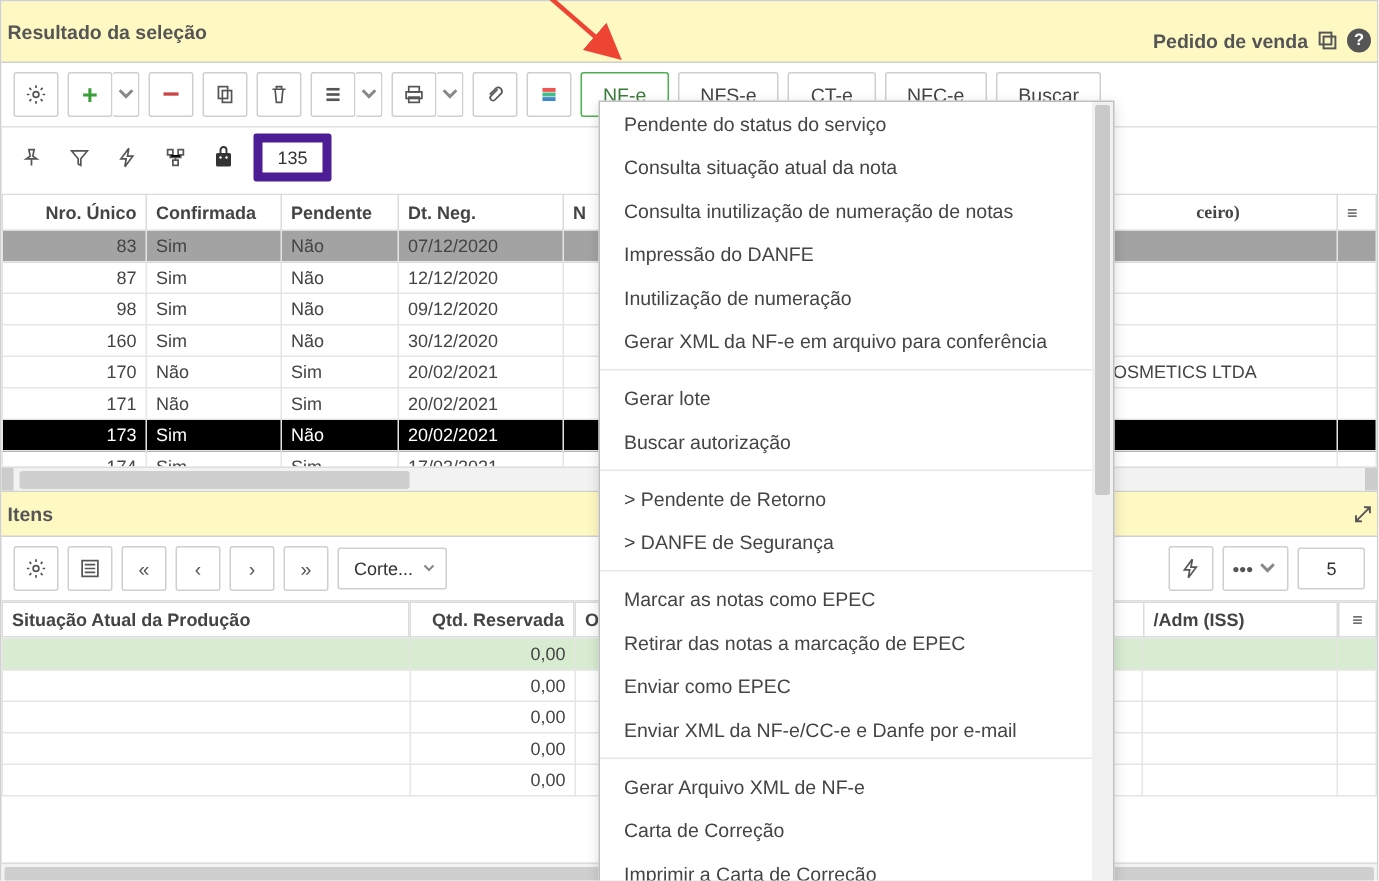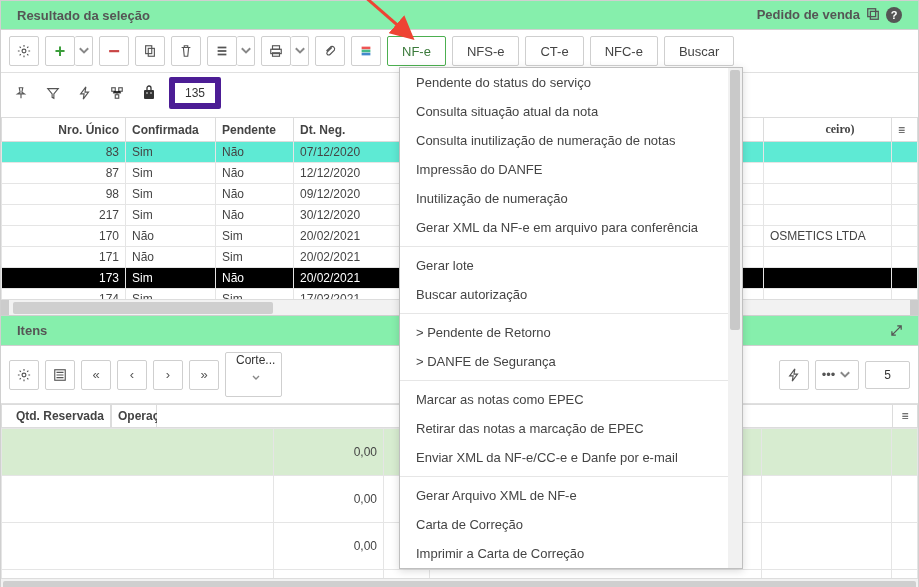--- a/index.html
+++ b/index.html
@@ -1,52 +1,52 @@
 <!DOCTYPE html>
 <html><head>
 <meta charset="utf-8">
 <style>
 * { box-sizing: border-box; margin: 0; padding: 0; }
 body { font-family: Arial, sans-serif; font-size: 12px; background: #fff; color: #333; width: 919px; height: 587px; overflow: hidden; position: relative; }
 .panel { border: 1px solid #d0d0d0; }
-.panel-header { background: #86efac; padding: 6px 16px; font-weight: bold; color: #555; font-size: 13px; display: flex; align-items: center; justify-content: space-between; border-bottom: 1px solid #d0d0d0; }
-.panel-header-right { display: flex; gap: 6px; font-size: 13px; }
+.panel-header { background: #fef9c3; padding: 6px 4px; font-weight: bold; color: #555; font-size: 13px; display: flex; align-items: center; justify-content: space-between; border-bottom: 1px solid #d0d0d0; }
+.panel-header-right { display: flex; align-items: center; gap: 6px; font-size: 13px; margin-top: 12px; }
 .icon-btn { display: inline-flex; align-items: center; justify-content: center; width: 14px; height: 14px; cursor: pointer; color: #555; }
 .help-circle { width: 16px; height: 16px; border-radius: 50%; background: #555; color: #fff; font-size: 11px; font-weight: bold; display: inline-flex; align-items: center; justify-content: center; }
 .toolbar { padding: 6px 8px; display: flex; align-items: center; gap: 6px; border-bottom: 1px solid #e0e0e0; background: #fff; }
 .tb-btn { border: 1px solid #cfcfcf; background: #fff; min-width: 30px; height: 30px; display: inline-flex; align-items: center; justify-content: center; border-radius: 2px; cursor: pointer; color: #555; font-size: 13px; padding: 0 6px; }
 .tb-btn.chev { min-width: 18px; border-left: none; padding: 0; }
 .tb-group { display: inline-flex; }
 .tb-group .tb-btn:not(:first-child){ border-left:none;}
 .tb-btn.text { padding: 0 14px; font-size: 13px; color: #444; }
 .tb-btn.active { border-color: #4caf50; color: #3b7a3b; }
 .tb-btn svg { width: 14px; height: 14px; }
 .plus-g { color: #3b9e3b; font-size: 18px; font-weight: bold; }
 .minus-r { color: #c94545; font-size: 20px; font-weight: bold; line-height: 10px; }
 .toolbar2 { padding: 4px 8px 8px 8px; display: flex; align-items: center; gap: 8px; }
 .tb-mini { width: 24px; height: 24px; display: inline-flex; align-items: center; justify-content: center; color:#555; cursor:pointer;}
 .pagebox { border: 6px solid #4c1d95; border-radius: 2px; padding: 3px 10px; background: #fff; }
 .grid { width: 100%; border-collapse: collapse; }
 .grid th { background: #fff; border: 1px solid #dcdcdc; padding: 4px 6px; text-align: left; font-weight: bold; color: #444; font-size: 12px; }
 .grid th.right { text-align: right; }
 .grid td { border: 1px solid #e5e5e5; padding: 3px 6px; font-size: 12px; color: #444; }
 .grid td.right { text-align: right; }
-.grid tr.rg td { background: #5eead4; }
+.grid tr.rg td { background: #a3a3a3; }
 .grid tr.sel td { background: #000000; color: #fff; }
 .grid-wrap { height: 182px; overflow: hidden; position: relative; }
 .hamburger-th { width: 26px; text-align: center; }
 .hscroll { height: 16px; background: #f2f2f2; border-top: 1px solid #ddd; position: relative; }
 .hscroll::before { content:""; position:absolute; left:0; top:0; width:8px; height:100%; background:#ccc; }
 .hscroll::after { content:""; position:absolute; right:0; top:0; width:8px; height:100%; background:#ccc; }
 .hscroll .thumb { position:absolute; left:12px; top:2px; height:12px; width:260px; background:#cfcfcf; border-radius:2px;}
 .sub-toolbar { padding: 6px 8px; display:flex; align-items:center; gap:6px; border-bottom:1px solid #e0e0e0; justify-content: space-between;}
 .sub-left, .sub-right { display:flex; align-items:center; gap:6px;}
-.combo { border:1px solid #cfcfcf; height:45px; display:inline-flex; align-items:center; padding:0 6px 0 10px; border-radius:2px; gap:6px; cursor:pointer;flex-direction:column;}
+.combo { border:1px solid #cfcfcf; height:28px; display:inline-flex; align-items:center; padding:0 6px 0 10px; border-radius:2px; gap:6px; cursor:pointer;}
 .num-box { border:1px solid #cfcfcf; height:28px; display:inline-flex; align-items:center; padding:0 18px; border-radius:2px;}
-.grid2 td { border:1px solid #e5e5e5; padding:16px 6px; font-size:12px; text-align:right; color:#444;}
+.grid2 td { border:1px solid #e5e5e5; padding:3px 6px; font-size:12px; text-align:right; color:#444;}
 .grid2 tr.rg td { background:#d7ecd0;}
 .grid2 { width:100%; border-collapse:collapse;}
 .dropdown { position: absolute; left: 399px; top: 67px; width: 344px; background: #fff; border: 1px solid #bfbfbf; box-shadow: 0 2px 8px rgba(0,0,0,0.15); z-index: 50; }
 .dropdown .dd-scroll { position:absolute; right:0; top:0; bottom:0; width:14px; background:#f1f1f1;}
 .dropdown .dd-scroll .dd-thumb{ position:absolute; top:2px; left:2px; right:2px; height:260px; background:#c9c9c9; border-radius:2px;}
 .dd-item { padding: 7px 18px 7px 16px; color: #444; font-size: 13px; cursor: pointer; }
 .dd-sep { height: 1px; background: #e6e6e6; margin: 4px 0; }
 .arrow { position: absolute; left: 362px; top: -6px; z-index: 60; }
 .expand-ic { font-size:14px; color:#555; cursor:pointer; }
 .col-parceiro { padding-left: 6px; font-family: Liberation Serif, serif; }
@@ -215,21 +215,21 @@
           <circle cx="10" cy="8" r="0.8" fill="#fff"></circle>
         </svg>
       </span>
     <span class="pagebox">135</span>
   </div>
 
   <div class="grid-wrap">
     <table class="grid">
       <thead>
           <tr>
-        <th class="right" style="width:124px">Nro. Único</th>
+        <th class="right" style="width:96px">Nro. Único</th>
         <th style="width:90px">Confirmada</th>
         <th style="width:78px">Pendente</th>
         <th style="width:110px">Dt. Neg.</th>
         <th style="width:30px">N</th>
         <th style="width:330px"></th>
         <th class="col-parceiro"><span style="visibility:hidden">Nome (Par</span>ceiro)</th>
         <th class="hamburger-th">≡</th>
       </tr>
         </thead>
       <tbody id="grid-body">
@@ -257,21 +257,21 @@
             <td class="right">98</td>
             <td>Sim</td>
             <td>Não</td>
             <td>09/12/2020</td>
             <td></td>
             <td></td>
             <td></td>
             <td></td>
           </tr>
           <tr>
-            <td class="right">217</td>
+            <td class="right">160</td>
             <td>Sim</td>
             <td>Não</td>
             <td>30/12/2020</td>
             <td></td>
             <td></td>
             <td></td>
             <td></td>
           </tr>
           <tr>
             <td class="right">170</td>
@@ -357,23 +357,25 @@
           </svg>
         </div>
       <div class="tb-btn">•••<svg viewBox="0 0 10 10" width="9" height="9" style="margin-left:3px">
             <path d="M2 3l3 3 3-3" fill="none" stroke="#888" stroke-width="1.4"></path>
           </svg></div>
       <div class="num-box">5</div>
     </div>
   </div>
 
   <div class="grid-head-flex">
+    <div style="width:272px">Situação Atual da Produção</div>
     <div style="width:110px; text-align:right">Qtd. Reservada</div>
     <div style="width:46px">Operaç</div>
     <div style="flex:1; border-left:none; border-right:none"></div>
+    <div style="width:130px">/Adm (ISS)</div>
     <div style="width:26px; text-align:center">≡</div>
   </div>
   <div class="itens-body">
     <table class="grid2">
         <tbody id="itens-body">
           <tr class="rg">
             <td style="width:272px"></td>
             <td style="width:110px">0,00</td>
             <td style="width:46px"></td>
             <td></td>
@@ -433,20 +435,21 @@
       <div class="dd-item">Gerar XML da NF-e em arquivo para conferência</div>
       <div class="dd-sep"></div>
       <div class="dd-item">Gerar lote</div>
       <div class="dd-item">Buscar autorização</div>
       <div class="dd-sep"></div>
       <div class="dd-item">&gt; Pendente de Retorno</div>
       <div class="dd-item">&gt; DANFE de Segurança</div>
       <div class="dd-sep"></div>
       <div class="dd-item">Marcar as notas como EPEC</div>
       <div class="dd-item">Retirar das notas a marcação de EPEC</div>
+      <div class="dd-item">Enviar como EPEC</div>
       <div class="dd-item">Enviar XML da NF-e/CC-e e Danfe por e-mail</div>
       <div class="dd-sep"></div>
       <div class="dd-item">Gerar Arquivo XML de NF-e</div>
       <div class="dd-item">Carta de Correção</div>
       <div class="dd-item">Imprimir a Carta de Correção</div>
     </div>
   <div class="dd-scroll">
       <div class="dd-thumb"></div>
     </div>
 </div>

